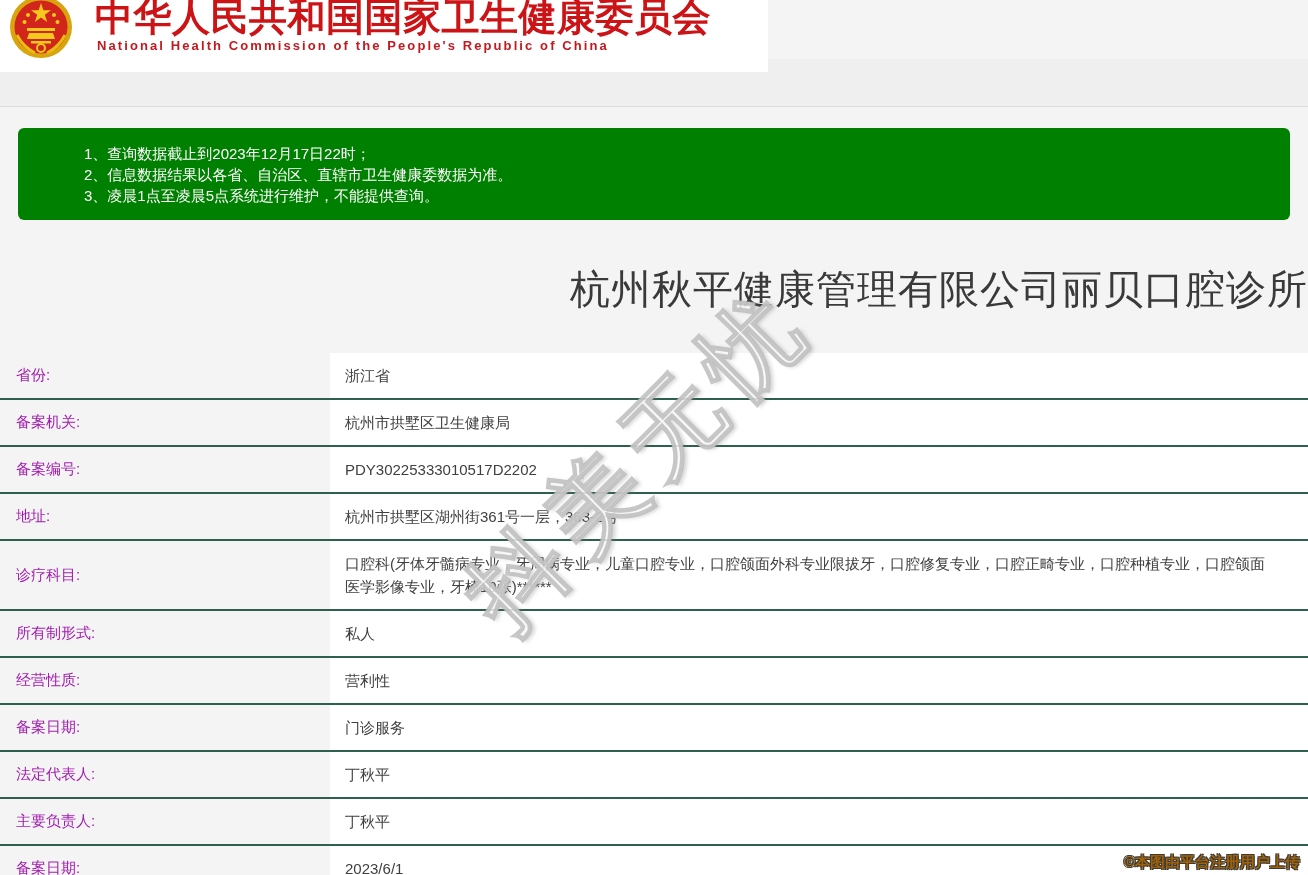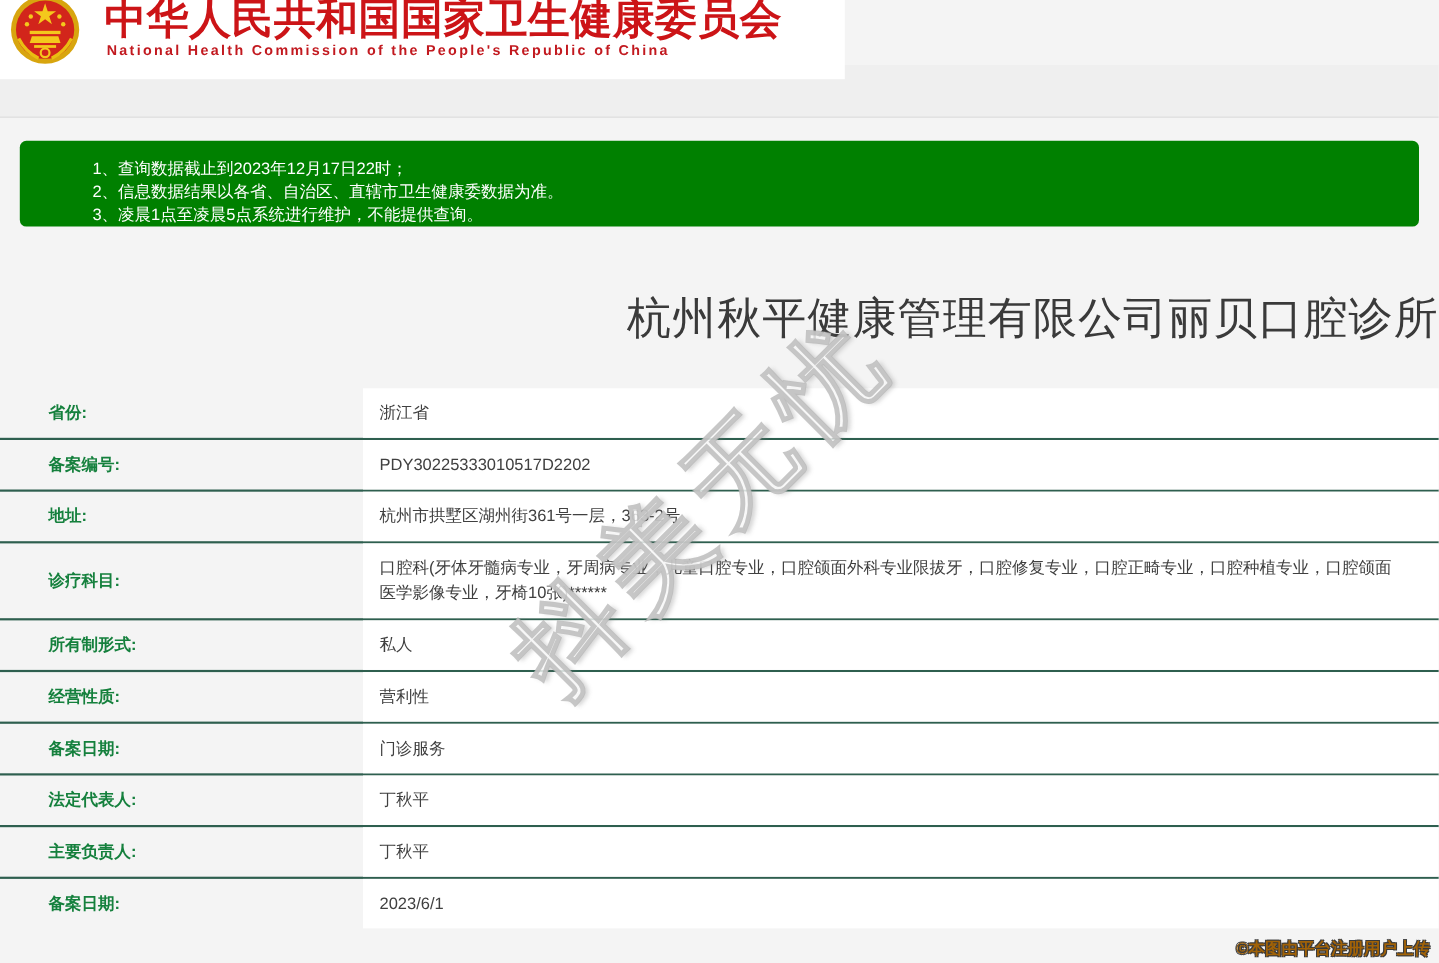--- a/index.html
+++ b/index.html
@@ -29,21 +29,21 @@
     letter-spacing: 0.5px; white-space: nowrap;
   }
   .header-title-en {
     position: absolute; left: 97px; top: 38px;
     font-size: 13px; font-weight: bold; color: #c2191f;
     letter-spacing: 2.1px; white-space: nowrap;
   }
 
   
   .notice-box {
-    position: absolute; left: 18px; top: 128px; width: 1272px; height: 78px;
+    position: absolute; left: 18px; top: 128px; width: 1272px; height: 92px;
     background: #008000; border-radius: 6px;
     padding: 15px 20px 7px 66px;
     color: #ffffff; font-size: 15px; line-height: 21px;
   }
   .notice-line { white-space: nowrap; }
 
   
   .page-title {
     position: absolute; left: 0; top: 262px; width: 100%;
     text-align: right; font-size: 40px; color: #3a3a3a;
@@ -55,22 +55,22 @@
     position: absolute; left: 0; top: 353px; width: 1308px;
   }
   .info-row {
     display: flex; min-height: 44px;
     border-bottom: 2px solid #2e5f4f;
   }
   .info-row:last-child { border-bottom: none; }
   .row-label {
     width: 330px; flex: 0 0 330px;
     display: flex; align-items: center;
-    padding-left: 44px;
-    font-size: 15px; font-weight: bold; color: #15803d;
+    padding-left: 16px;
+    font-size: 15px; font-weight: normal; color: #a21caf;
   }
   .row-value {
     flex: 1 1 auto; background: #ffffff;
     display: flex; align-items: center;
     padding: 11px 30px 11px 15px;
     font-size: 15px; color: #404040; line-height: 23px;
   }
 
   
   .watermark {
@@ -126,20 +126,24 @@
 </div>
 
 <div class="page-title">杭州秋平健康管理有限公司丽贝口腔诊所</div>
 
 <div class="info-table">
   <div class="info-row">
     <div class="row-label">省份:</div>
     <div class="row-value">浙江省</div>
   </div>
   <div class="info-row">
+    <div class="row-label">备案机关:</div>
+    <div class="row-value">杭州市拱墅区卫生健康局</div>
+  </div>
+  <div class="info-row">
     <div class="row-label">备案编号:</div>
     <div class="row-value">PDY30225333010517D2202</div>
   </div>
   <div class="info-row">
     <div class="row-label">地址:</div>
     <div class="row-value">杭州市拱墅区湖州街361号一层，363-2号</div>
   </div>
   <div class="info-row">
     <div class="row-label">诊疗科目:</div>
     <div class="row-value">口腔科(牙体牙髓病专业，牙周病专业，儿童口腔专业，口腔颌面外科专业限拔牙，口腔修复专业，口腔正畸专业，口腔种植专业，口腔颌面医学影像专业，牙椅10张)******</div>

